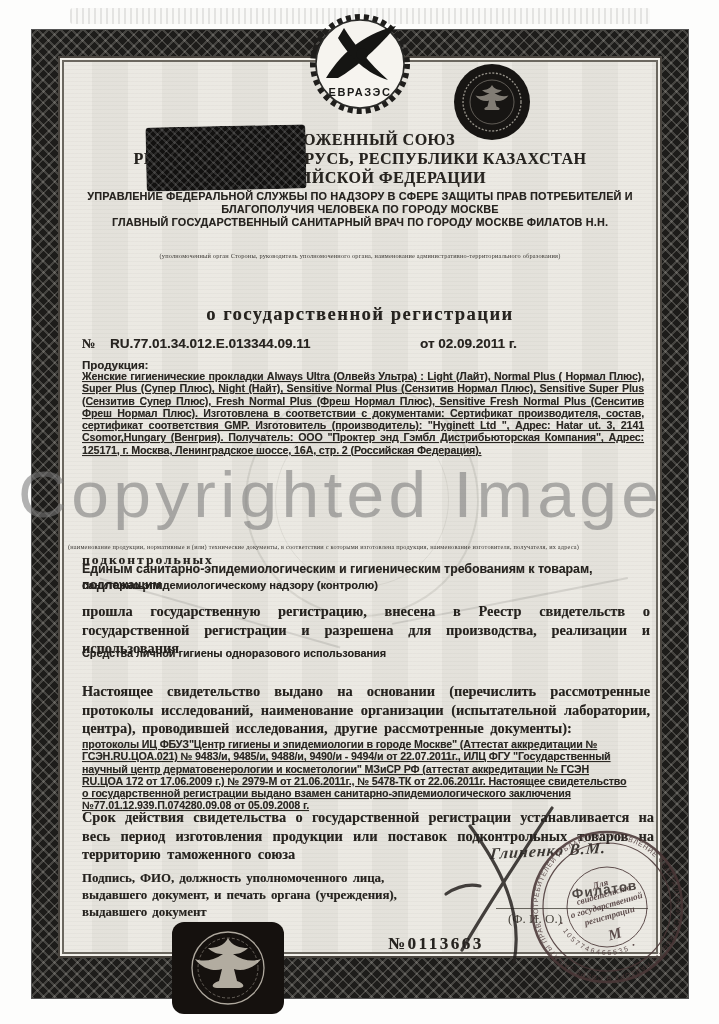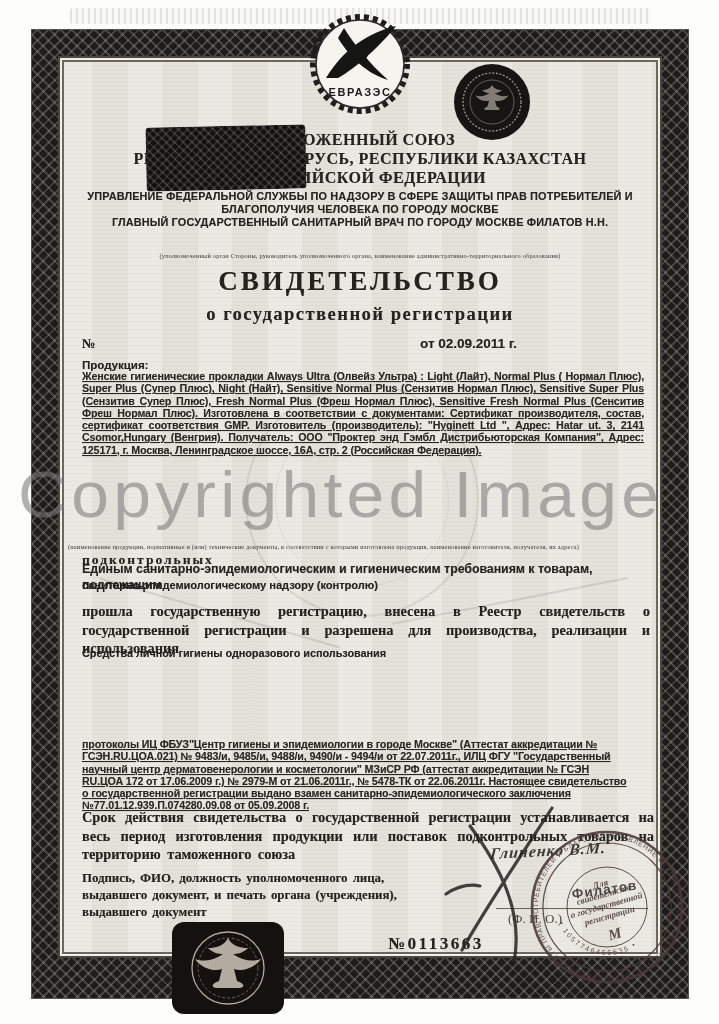--- a/index.html
+++ b/index.html
@@ -79,38 +79,39 @@
     <div class="abs ctr org-line serif ink" style="top:74px;">ТАМОЖЕННЫЙ СОЮЗ</div>
     <div class="abs ctr org-line serif ink" style="top:93px;">РЕСПУБЛИКИ БЕЛАРУСЬ, РЕСПУБЛИКИ КАЗАХСТАН</div>
     <div class="abs ctr org-line serif ink" style="top:112px;">И РОССИЙСКОЙ ФЕДЕРАЦИИ</div>
 
     <div class="abs ctr auth-line sans ink" style="top:134px;">УПРАВЛЕНИЕ ФЕДЕРАЛЬНОЙ СЛУЖБЫ ПО НАДЗОРУ В СФЕРЕ ЗАЩИТЫ ПРАВ ПОТРЕБИТЕЛЕЙ И</div>
     <div class="abs ctr auth-line sans ink" style="top:147px;">БЛАГОПОЛУЧИЯ ЧЕЛОВЕКА ПО ГОРОДУ МОСКВЕ</div>
     <div class="abs ctr auth-line sans ink" style="top:160px;">ГЛАВНЫЙ ГОСУДАРСТВЕННЫЙ САНИТАРНЫЙ ВРАЧ ПО ГОРОДУ МОСКВЕ ФИЛАТОВ Н.Н.</div>
 
     <div class="abs ctr tiny-note serif" style="top:196px;">(уполномоченный орган Стороны, руководитель уполномоченного органа, наименование административно-территориального образования)</div>
 
-    <div class="abs ctr title-main serif ink" style="top:210px;">СВИДЕТЕЛЬСТВО</div>
     <div class="abs ctr title-sub serif ink" style="top:248px;">о государственной регистрации</div>
 
     <div class="abs regrow serif ink" style="left:24px;top:280px;">№</div>
+    <div class="abs regrow sans ink" style="left:52px;top:280px;">RU.77.01.34.012.E.013344.09.11</div>
     <div class="abs regrow sans ink" style="left:362px;top:280px;">от 02.09.2011 г.</div>
 
     <div class="abs sans ink" style="left:24px;top:303px;font-size:11.5px;font-weight:700;">Продукция:</div>
     <div class="abs para-sans sans" style="left:24px;top:314px;width:562px;">Женские гигиенические прокладки Always Ultra (Олвейз Ультра) : Light (Лайт), Normal Plus ( Нормал Плюс), Super Plus (Супер Плюс), Night (Найт), Sensitive Normal Plus (Сензитив Нормал Плюс), Sensitive Super Plus (Сензитив Супер Плюс), Fresh Normal Plus (Фреш Нормал Плюс), Sensitive Fresh Normal Plus (Сенситив Фреш Нормал Плюс). Изготовлена в соответствии с документами: Сертификат производителя, состав, сертификат соответствия GMP. Изготовитель (производитель): "Hyginett Ltd ", Адрес: Hatar ut. 3, 2141 Csomor,Hungary (Венгрия).  Получатель: ООО "Проктер энд Гэмбл Дистрибьюторская Компания", Адрес: 125171, г. Москва, Ленинградское шоссе, 16А, стр. 2 (Российская Федерация).</div>
 
     <div class="abs tiny-note serif" style="left:10px;top:487px;width:584px;white-space:nowrap;overflow:hidden;">(наименование продукции, нормативные и (или) технические документы, в соответствии с которыми изготовлена продукция, наименование изготовителя, получателя, их адреса)</div>
 
     <div class="abs serif ink" style="left:24px;top:496px;font-size:13.5px;font-weight:700;letter-spacing:2px;">подконтрольных</div>
     <div class="abs sans ink" style="left:24px;top:506px;width:566px;font-size:12.3px;font-weight:700;line-height:15.5px;">Единым санитарно-эпидемиологическим и гигиеническим требованиям к товарам, подлежащим</div>
     <div class="abs sans ink" style="left:24px;top:522px;width:566px;font-size:11px;font-weight:700;line-height:15.5px;">санитарно-эпидемиологическому надзору (контролю)</div>
 
     <div class="abs para-serif serif ink" style="left:24px;top:546px;width:568px;">прошла государственную регистрацию, внесена в Реестр свидетельств о государственной регистрации и разрешена для производства, реализации и использования</div>
     <div class="abs sans ink" style="left:24px;top:591px;font-size:10.8px;font-weight:700;">Средства личной гигиены одноразового использования</div>
 
+    <div class="abs para-serif serif ink" style="left:24px;top:626px;width:568px;">Настоящее свидетельство выдано на основании (перечислить рассмотренные протоколы исследований, наименование организации (испытательной лаборатории, центра), проводившей исследования, другие рассмотренные документы):</div>
     <div class="abs para-sans sans" style="left:24px;top:682px;width:548px;text-align:left;">протоколы ИЦ ФБУЗ"Центр гигиены и эпидемиологии в городе Москве" (Аттестат аккредитации № ГСЭН.RU.ЦОА.021) № 9483/и, 9485/и, 9488/и, 9490/и - 9494/и от 22.07.2011г., ИЛЦ ФГУ "Государственный научный центр дерматовенерологии и косметологии" МЗиСР РФ (аттестат аккредитации № ГСЭН RU.ЦОА 172 от 17.06.2009 г.) № 2979-М от 21.06.2011г., № 5478-ТК от 22.06.2011г. Настоящее свидетельство о государственной регистрации выдано взамен санитарно-эпидемиологического заключения №77.01.12.939.П.074280.09.08 от 05.09.2008 г.</div>
 
     <div class="abs para-serif serif ink" style="left:24px;top:752px;width:572px;font-weight:700;">Срок действия свидетельства о государственной регистрации устанавливается на весь период изготовления продукции или поставок подконтрольных товаров на территорию таможенного союза</div>
 
     <div class="abs script-name serif" style="left:432px;top:786px;">Глиненко В.М.</div>
 
     <div class="abs serif ink" style="left:24px;top:814px;width:372px;font-size:12.8px;line-height:17px;font-weight:600;word-spacing:2px;">Подпись, ФИО, должность уполномоченного лица, выдавшего документ, и печать органа (учреждения), выдавшего документ</div>
 
     <div class="abs sig-line" style="left:438px;top:852px;width:152px;"></div>
     <div class="abs fio serif" style="left:450px;top:855px;">(Ф. И. О.)</div>

